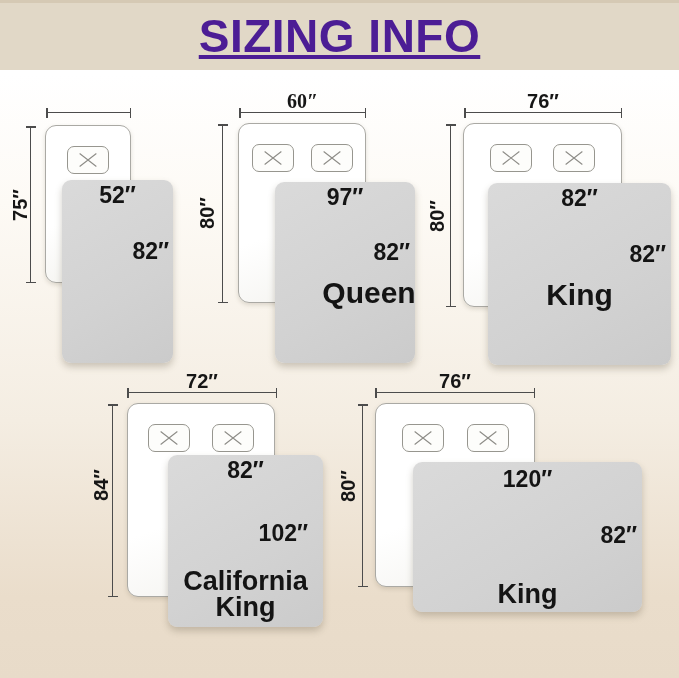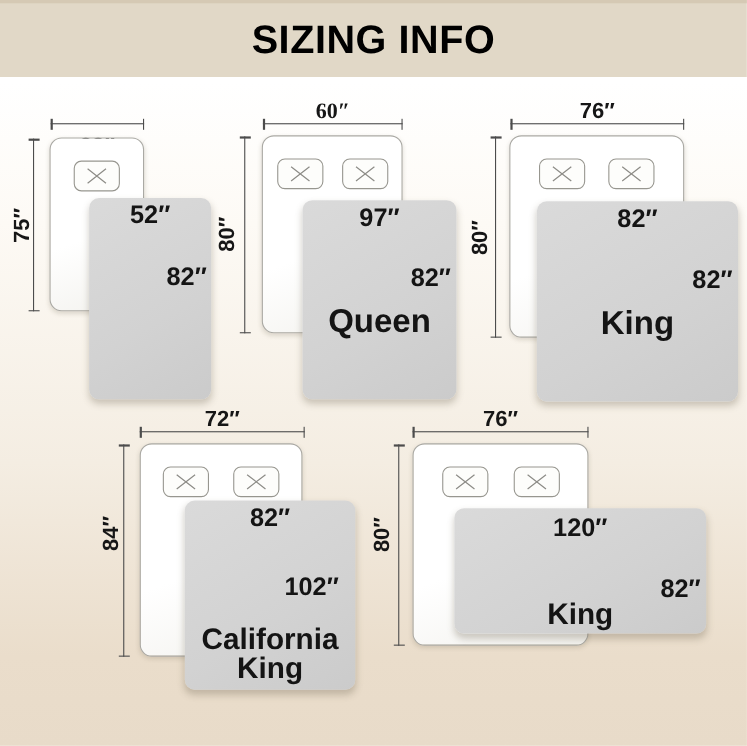--- a/index.html
+++ b/index.html
@@ -17,22 +17,22 @@
   .banner {
     position: absolute; left: 0; top: 0; width: 679px; height: 70px;
     background: #e1d8c7;
     display: flex; align-items: center; justify-content: center;
   }
   .banner-strip {
     position: absolute; left: 0; top: 0; width: 679px; height: 3px;
     background: #d5c9b4;
   }
   .banner h1 {
-    font-size: 36px; font-weight: bold; color: #000000;
-    letter-spacing: 0.5px; padding-top: 2px;
+    font-size: 46px; font-weight: bold; color: #4c1d95;
+    letter-spacing: 0.5px; padding-top: 2px; text-decoration: underline;
   }
 
   
   .dim-h { position: absolute; height: 0; border-top: 1.5px solid #4c4c4c; }
   .dim-h::before, .dim-h::after {
     content: ""; position: absolute; width: 1.5px; height: 10px;
     background: #4c4c4c; top: -5.5px;
   }
   .dim-h::before { left: 0; }
   .dim-h::after  { right: 0; }
@@ -119,21 +119,21 @@
     <div class="mattress" style="left:45px; top:125px; width:86px; height:158px;">
       <div class="pillow-row">
         <div class="pillow">
           <svg viewBox="0 0 42 28">
               <path d="M12 7 L30 21 M30 7 L12 21" stroke="#8d8c87" stroke-width="1.2" fill="none"></path>
             </svg>
         </div>
       </div>
     </div>
 
-    <div class="blanket" style="left:81px; top:180px; width:111px; height:183px;text-decoration:underline;">
+    <div class="blanket" style="left:62px; top:180px; width:111px; height:183px;text-decoration:underline;">
       <div class="blanket-w">52″</div>
       <div class="blanket-l" style="right:4px; top:58px;">82″</div>
     </div>
   </div>
 
   <div>
     <div class="dim-label" style="left:239px; top:90px; width:127px;font-family:Liberation Serif, serif;">60″</div>
     <div class="dim-h" style="left:239px; top:112px; width:127px;"></div>
     <div class="dim-label rot" style="left:187px; top:201px;">80″</div>
     <div class="dim-v" style="left:222px; top:124px; height:179px;"></div>
@@ -149,21 +149,21 @@
           <svg viewBox="0 0 42 28">
               <path d="M12 7 L30 21 M30 7 L12 21" stroke="#8d8c87" stroke-width="1.2" fill="none"></path>
             </svg>
         </div>
       </div>
     </div>
 
     <div class="blanket" style="left:275px; top:182px; width:140px; height:181px;">
       <div class="blanket-w">97″</div>
       <div class="blanket-l" style="right:5px; top:57px;">82″</div>
-      <div class="blanket-name" style="top:96px;">Queen</div>
+      <div class="blanket-name" style="top:96px;margin-left:24px;">Queen</div>
     </div>
   </div>
 
   <div>
     <div class="dim-label" style="left:464px; top:90px; width:158px;">76″</div>
     <div class="dim-h" style="left:464px; top:112px; width:158px;"></div>
     <div class="dim-label rot" style="left:417px; top:204px;">80″</div>
     <div class="dim-v" style="left:450px; top:124px; height:183px;"></div>
 
     <div class="mattress" style="left:463px; top:123px; width:159px; height:184px;">
@@ -231,21 +231,21 @@
             </svg>
         </div>
         <div class="pillow">
           <svg viewBox="0 0 42 28">
               <path d="M12 7 L30 21 M30 7 L12 21" stroke="#8d8c87" stroke-width="1.2" fill="none"></path>
             </svg>
         </div>
       </div>
     </div>
 
-    <div class="blanket" style="left:413px; top:462px; width:229px; height:114px;">
+    <div class="blanket" style="left:413px; top:462px; width:229px; height:150px;">
       <div class="blanket-w" style="top:4px;">120″</div>
       <div class="blanket-l" style="right:5px; top:60px;">82″</div>
       <div class="blanket-name two-line" style="bottom:5px;"><br>
         <span>King</span></div>
     </div>
   </div>
 
   <div class="note">
   </div>
 

